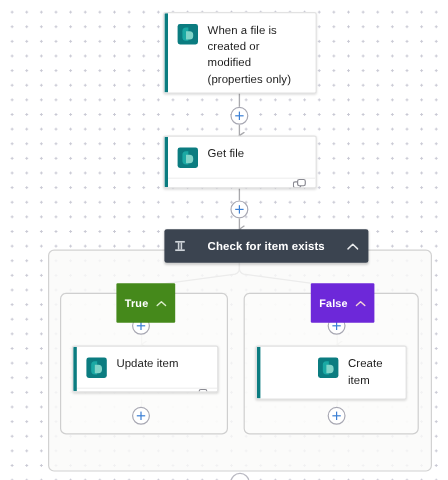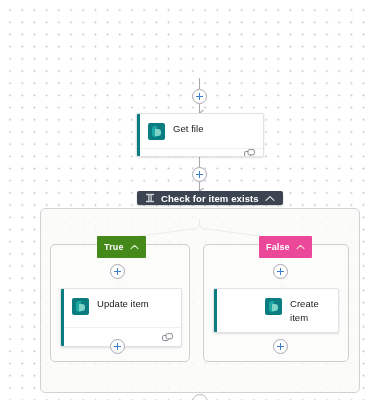--- a/index.html
+++ b/index.html
@@ -116,25 +116,25 @@
     background: #3b7fd4;
   }
   .plus::before { width: 7px; height: 1.4px; }
   .plus::after  { width: 1.4px; height: 7px; }
 
   
   .cond-header {
     position: absolute;
     background: #3b4450;
     border-radius: 2px;
-    height: 14px;
+    height: 28px;
     display: flex;
     align-items: center;
     padding: 0 8px;
-    gap: 6px;
+    gap: 18px;
     z-index: 6;
     box-shadow: 0 1px 2px rgba(0,0,0,0.18);
     justify-content: flex-end;
   }
   .cond-header .label {
     font-size: 9.5px;
     color: #ffffff;
     font-weight: 700;
     letter-spacing: 0.1px;
   }
@@ -149,36 +149,36 @@
   .scope-branch {
     position: absolute;
     border: 1px solid #cfcfcf;
     border-radius: 5px;
     background: rgba(253,253,252,0.6);
   }
 
   
   .branch-pill {
     position: absolute;
-    height: 22px;
+    height: 33px;
     border-radius: 1px;
     display: flex;
     align-items: center;
     gap: 6px;
     padding: 0 7px;
     z-index: 7;
   }
   .branch-pill .label {
     font-size: 9px;
     font-weight: 700;
     color: #ffffff;
     letter-spacing: 0.15px;
   }
   .pill-true  { background: #45891b; }
-  .pill-false { background: #ec4899; }
+  .pill-false { background: #6d28d9; }
 
   .bottom-nub {
     position: absolute;
     width: 16px; height: 16px;
     border-radius: 50%;
     border: 1px solid #b9b9c2;
     background: #ffffff;
   }
 </style>
 </head>
@@ -213,20 +213,28 @@
     <line x1="281" y1="279" x2="281" y2="287" stroke="#a9a9ad" stroke-width="1.1" marker-end="url(#arw)"></line>
 
     <line x1="281" y1="333" x2="281" y2="339" stroke="#a9a9ad" stroke-width="1.1"></line>
 
     <line x1="52" y1="244.5" x2="97" y2="244.5" stroke="#cfcfcf" stroke-width="1"></line>
     <line x1="139" y1="244.5" x2="189" y2="244.5" stroke="#cfcfcf" stroke-width="1"></line>
     <line x1="205" y1="244.5" x2="259" y2="244.5" stroke="#cfcfcf" stroke-width="1"></line>
     <line x1="303" y1="244.5" x2="347" y2="244.5" stroke="#cfcfcf" stroke-width="1"></line>
   </svg>
 
+  <div class="card" style="left:136px; top:10px; width:128px; height:68px;">
+    <div class="card-accent"></div>
+    <div class="card-body">
+      <span class="card-icon"></span>
+      <span class="card-title">When a file is created or modified (properties only)</span>
+    </div>
+
+  </div>
 
   <div class="plus" style="left:192px; top:89px;"></div>
 
   <div class="card" style="left:136px; top:113px; width:128px; height:44px;">
     <div class="card-accent"></div>
     <div class="card-body">
       <span class="card-icon"></span>
       <span class="card-title">Get file</span>
     </div>
     <div class="card-foot">
@@ -267,21 +275,21 @@
 
   <div class="branch-pill pill-false" style="left:259px; top:236px;">
     <span class="label">False</span>
     <svg width="9" height="6" viewBox="0 0 9 6">
       <path d="M1,4.6 L4.5,1.4 L8,4.6" fill="none" stroke="#f3d2d4" stroke-width="1.2" stroke-linecap="round" stroke-linejoin="round"></path>
     </svg>
   </div>
 
   <div class="plus" style="left:110px; top:264px;"></div>
 
-  <div class="card" style="left:60px; top:288px; width:122px; height:59px;">
+  <div class="card" style="left:60px; top:288px; width:122px; height:39px;">
     <div class="card-accent"></div>
     <div class="card-body">
       <span class="card-icon"></span>
       <span class="card-title">Update item</span>
     </div>
     <div class="card-foot">
       <svg class="foot-icon" width="11" height="9" viewBox="0 0 11 9">
         <rect x="0.5" y="2.5" width="6" height="5" rx="1.4" fill="none" stroke="#8b8b93" stroke-width="1"></rect>
         <rect x="4" y="0.6" width="6.4" height="5.2" rx="1.4" fill="#ffffff" stroke="#8b8b93" stroke-width="1"></rect>
       </svg>

